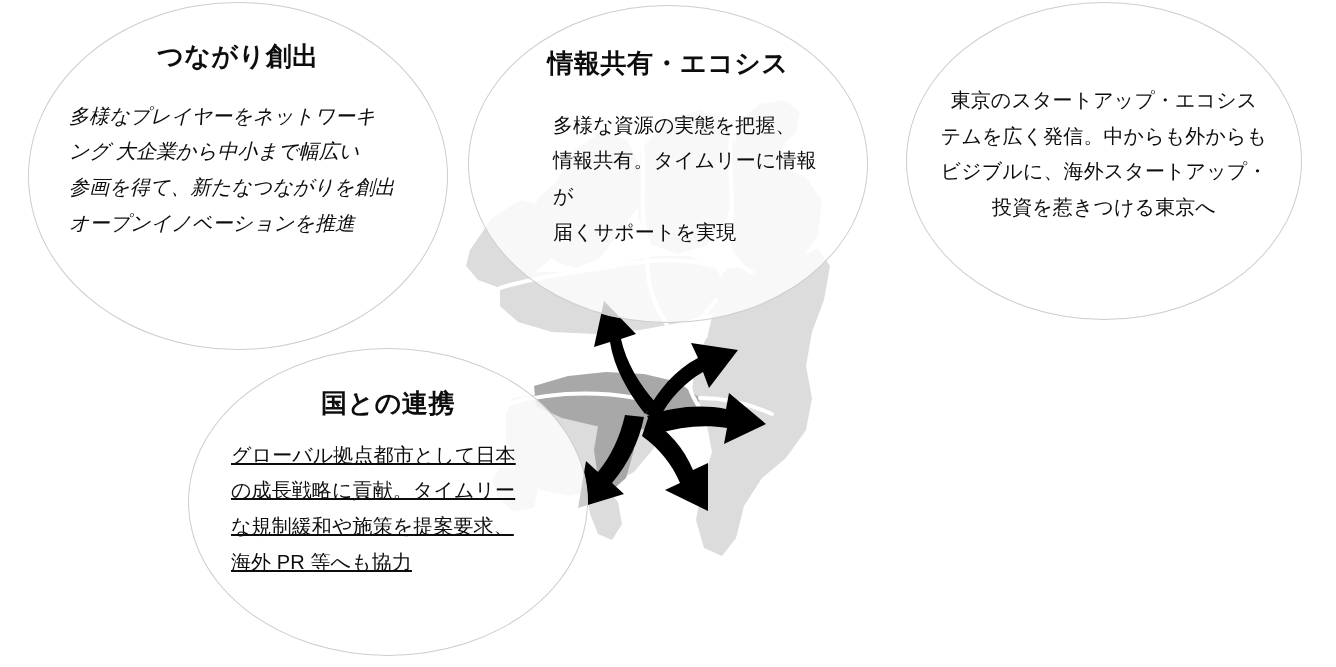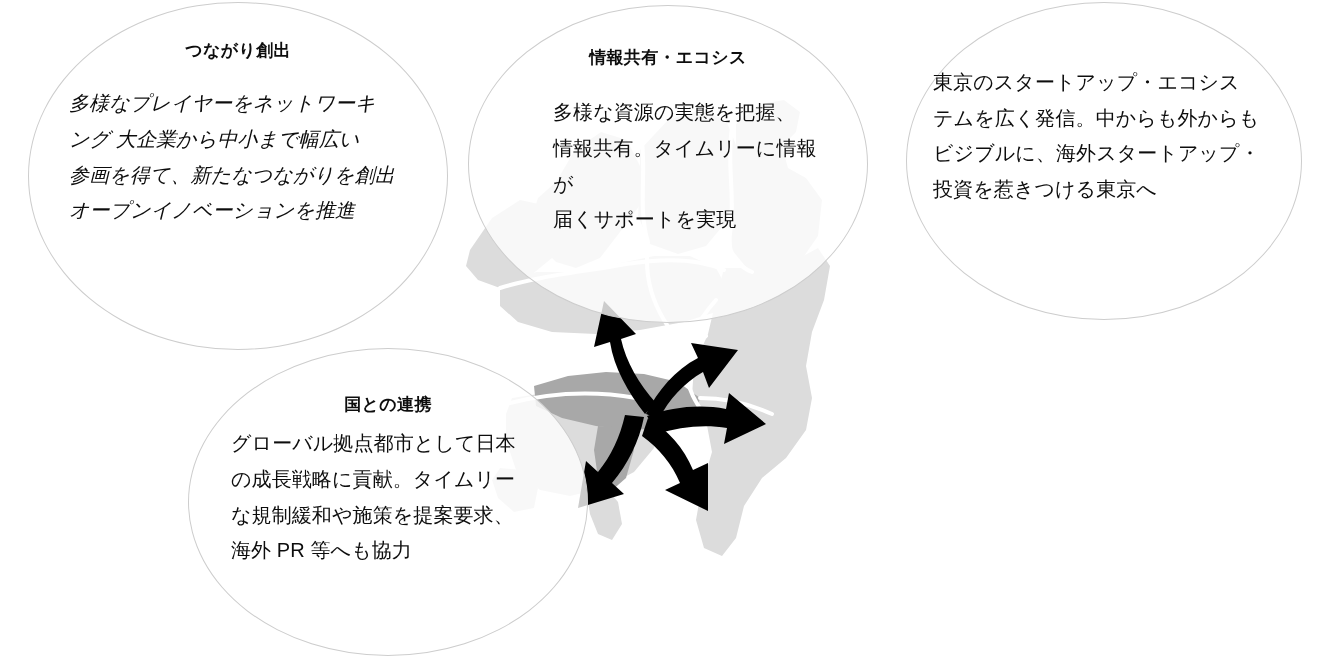--- a/index.html
+++ b/index.html
@@ -44,21 +44,21 @@
     display: block;
   }
   .bubble-inner {
     position: absolute;
     left: 0;
     right: 0;
   }
   .bubble-title {
     text-align: center;
     font-weight: bold;
-    font-size: 17px;
+    font-size: 26px;
     line-height: 1.38;
     letter-spacing: 0.02em;
     color: #0d0d0d;
     white-space: pre-line;
   }
   .bubble-body {
     font-size: 20px;
     line-height: 1.78;
     color: #0d0d0d;
     letter-spacing: 0.005em;
@@ -69,25 +69,25 @@
   #bubble-0 { left: 28px;  top: 2px;   width: 420px; height: 348px; }
   #bubble-0 .bubble-inner { top: 36px; padding: 0 40px; }
   #bubble-0 .bubble-body  { margin-top: 24px; text-align: left; font-style: italic; }
 
   #bubble-1 { left: 468px; top: 5px;   width: 400px; height: 318px; }
   #bubble-1 .bubble-inner { top: 40px; padding: 0 48px; }
   #bubble-1 .bubble-body  { margin-top: 26px; text-align: left; margin-left: 36px; }
 
   #bubble-2 { left: 906px; top: 2px;   width: 396px; height: 318px; }
   #bubble-2 .bubble-inner { top: 40px; padding: 0 26px; }
-  #bubble-2 .bubble-body  { margin-top: 22px; text-align: left; }
+  #bubble-2 .bubble-body  { margin-top: 40px; text-align: center; }
 
   #bubble-3 { left: 188px; top: 348px; width: 400px; height: 308px; }
-  #bubble-3 .bubble-inner { top: 44px; padding: 0 22px; }
-  #bubble-3 .bubble-body  { margin-top: 10px; text-align: left; padding-left: 20px; }
+  #bubble-3 .bubble-inner { top: 37px; padding: 0 22px; }
+  #bubble-3 .bubble-body  { margin-top: 16px; text-align: left; padding-left: 20px; text-decoration: underline; }
 
   #bubble-4 { left: 795px; top: 356px; width: 396px; height: 280px; }
   #bubble-4 .bubble-inner { top: 34px; padding: 0 48px; }
   #bubble-4 .bubble-body  { margin-top: 30px; text-align: left; }
 </style>
 </head>
 <body>
 
 <div id="stage">
 

